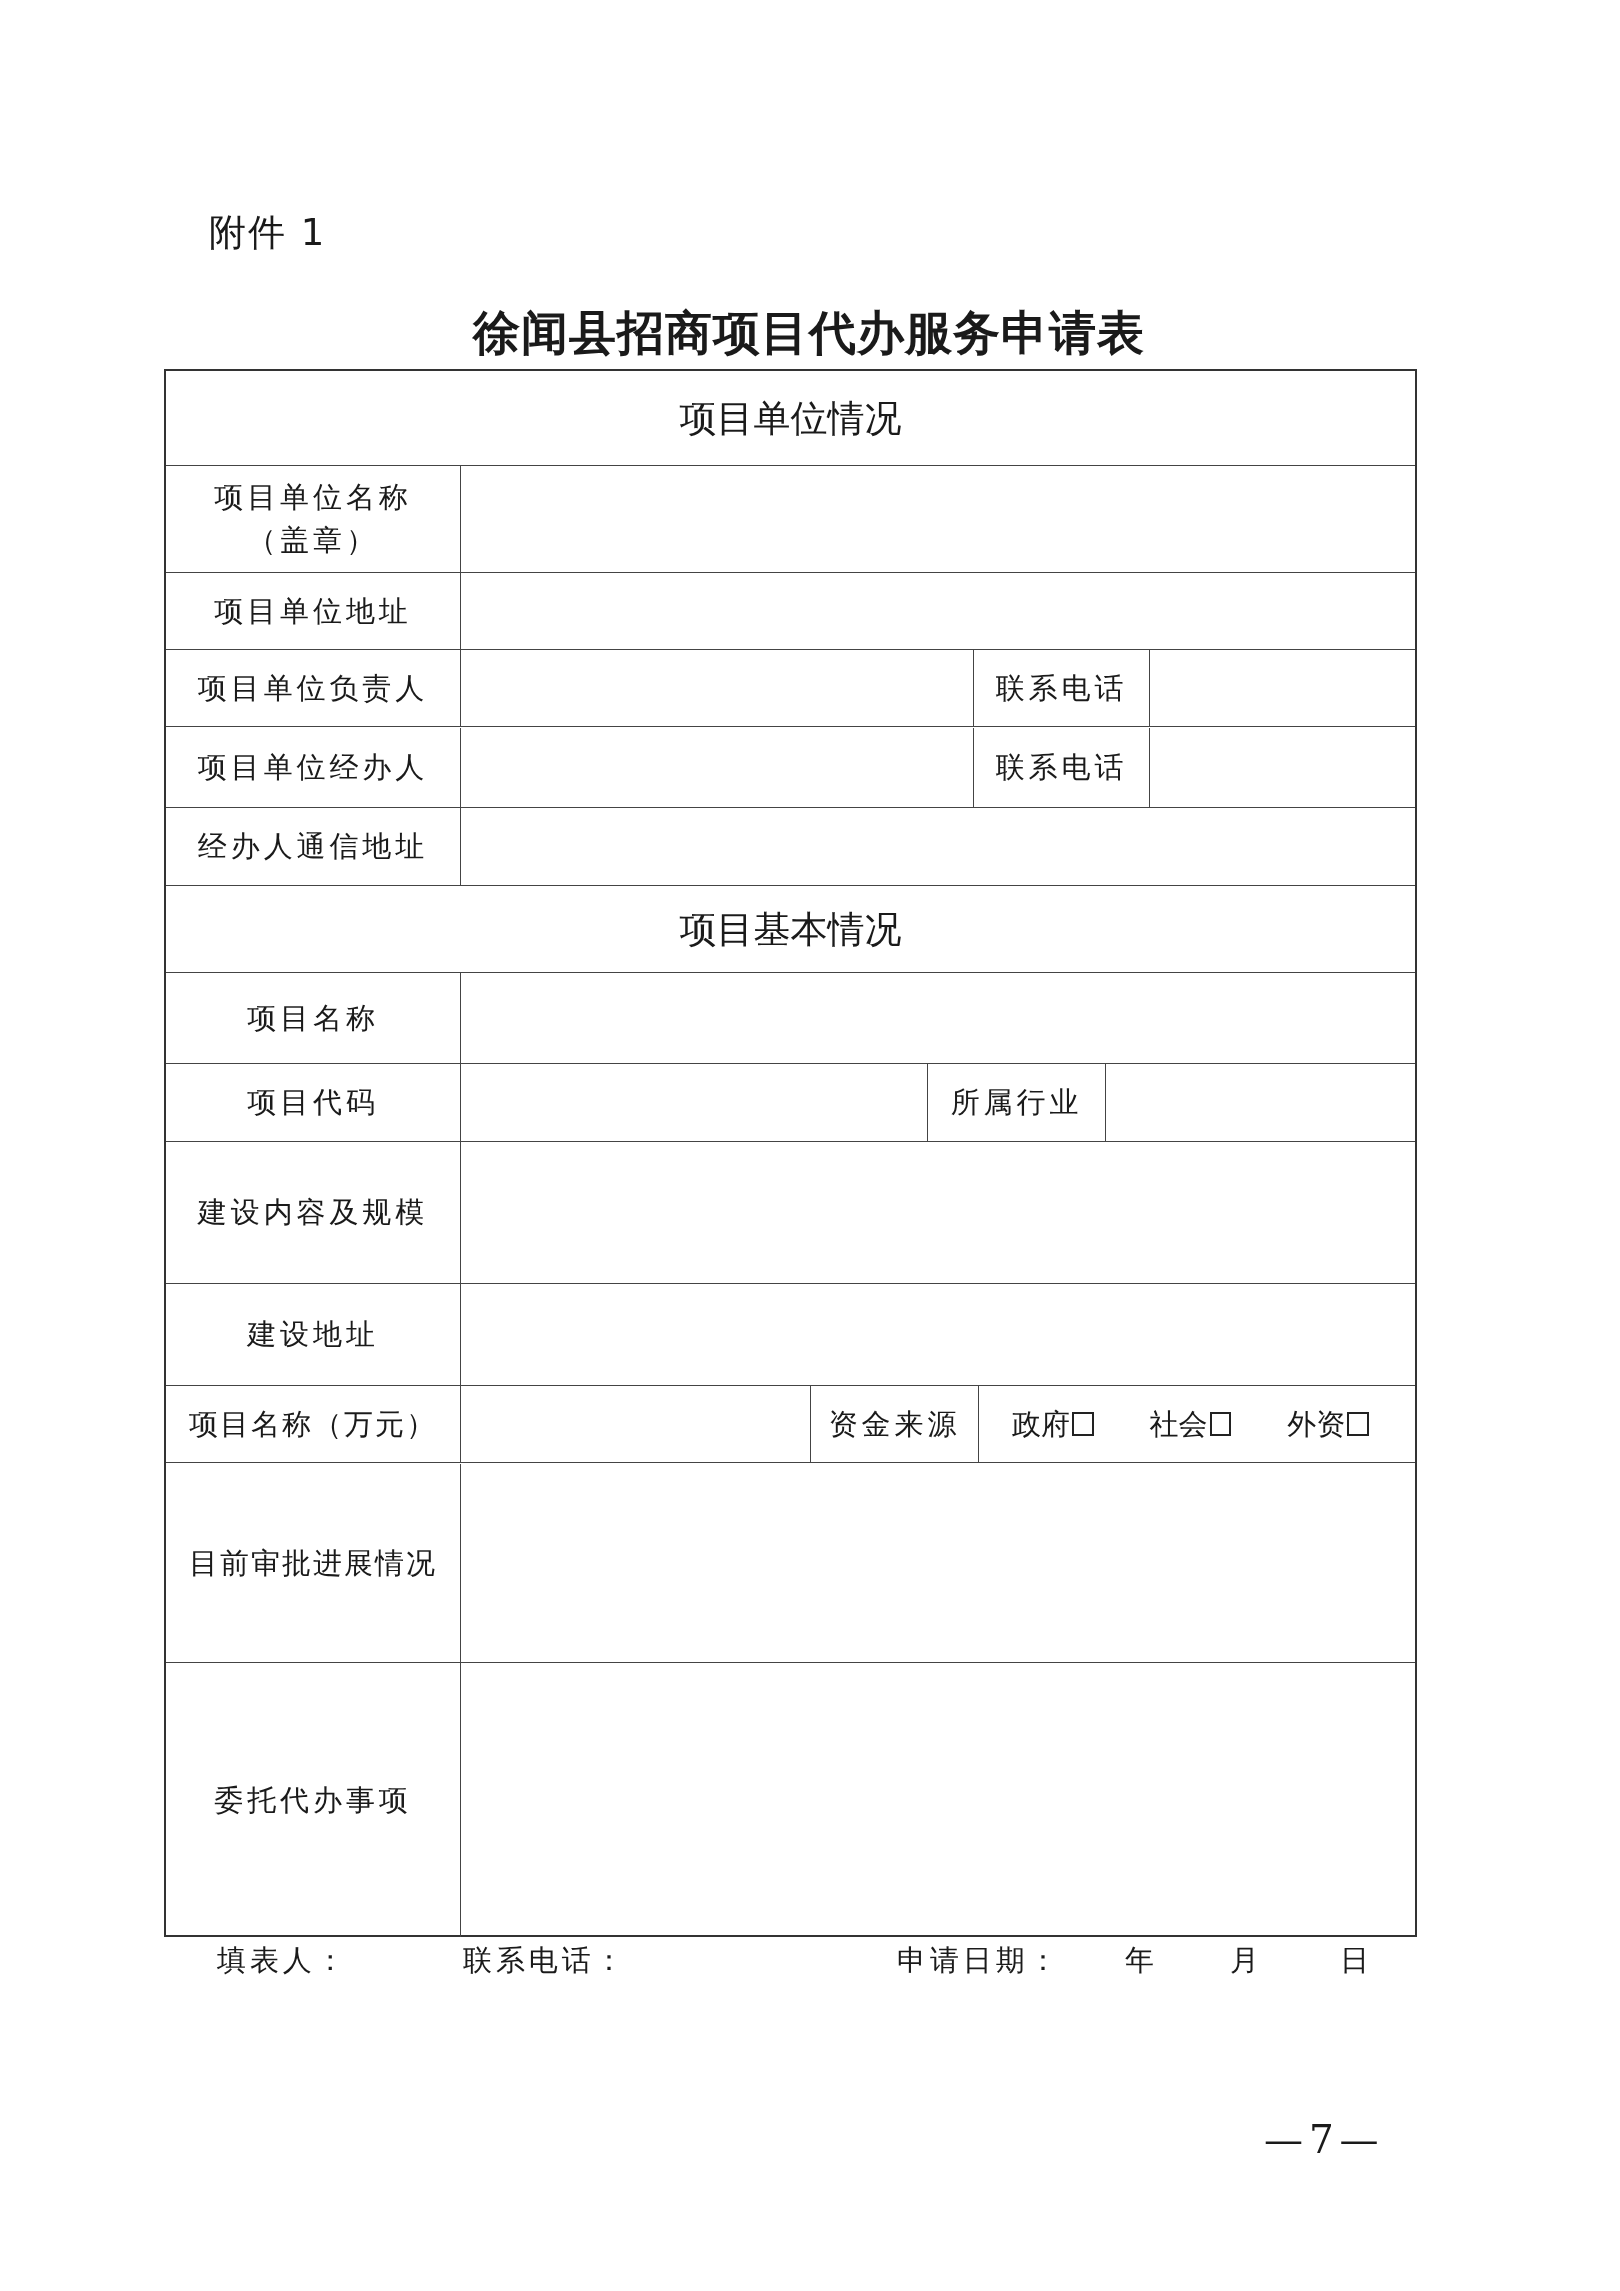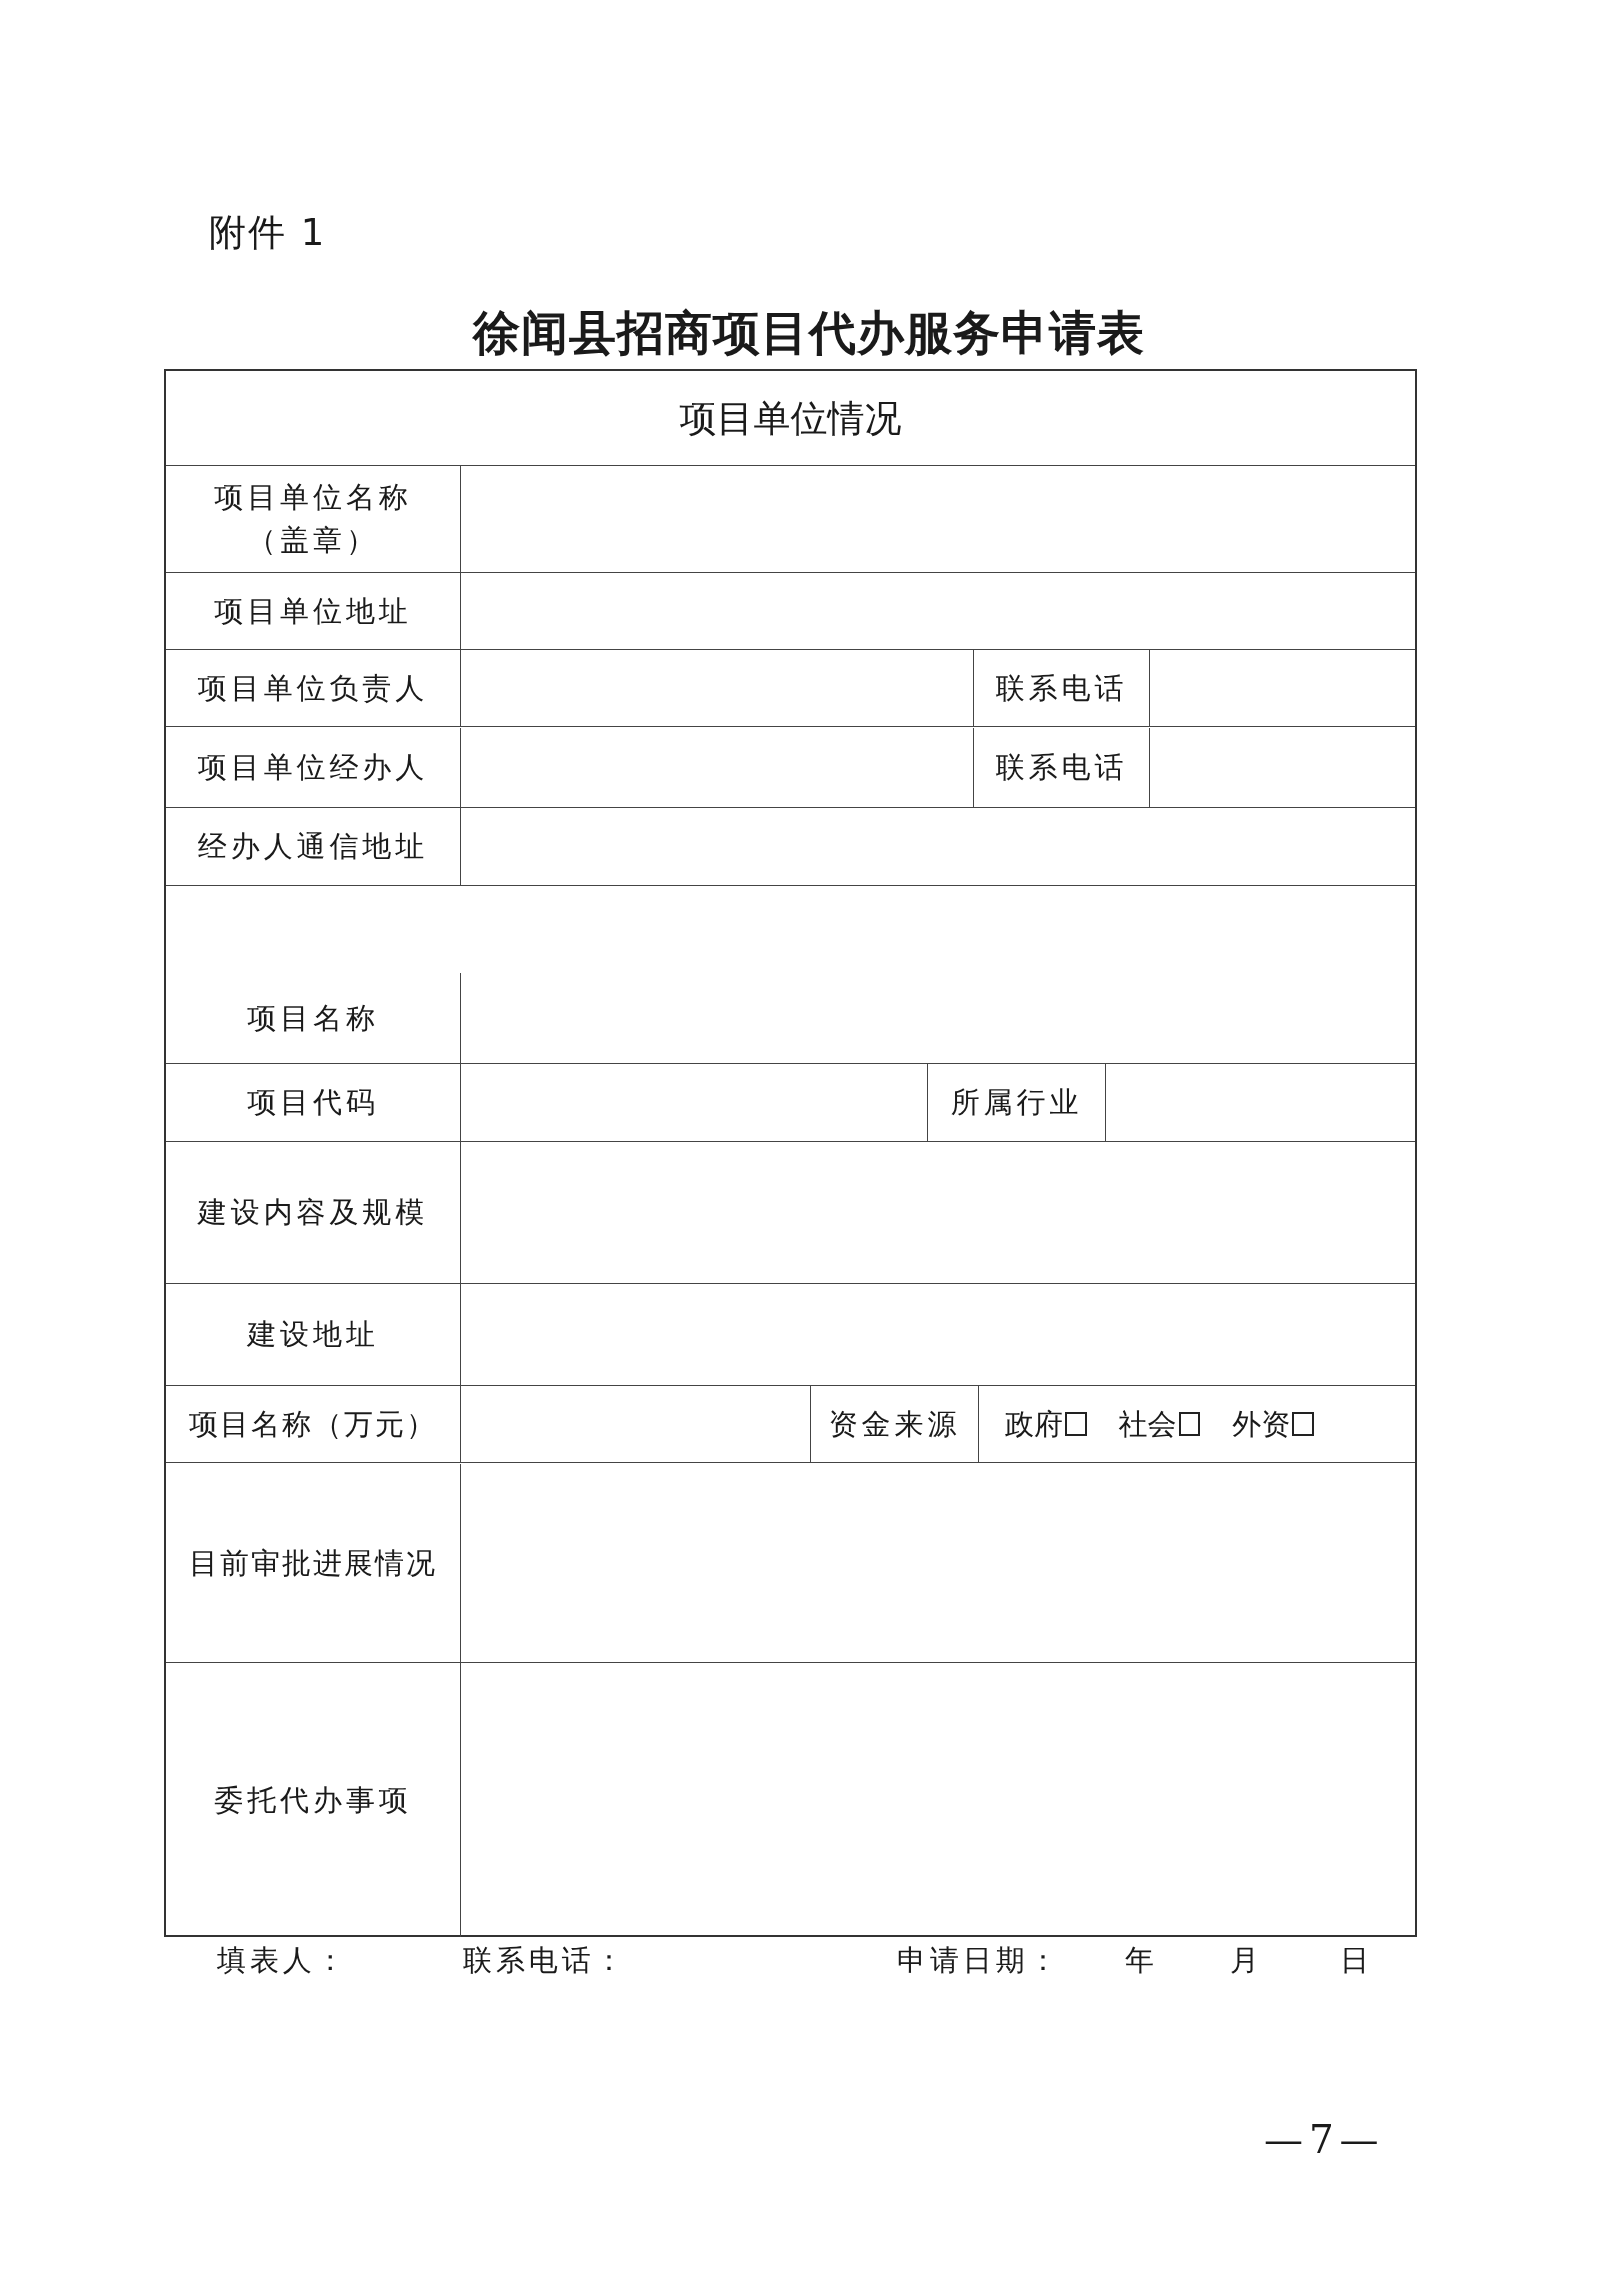--- a/index.html
+++ b/index.html
@@ -13,21 +13,21 @@
   .title-inner { display: inline-block; margin-left: -2px; }
 
   .tbl { position: absolute; left: 164px; top: 369px; width: 1253px; height: 1568px; border: 2px solid #333; box-sizing: border-box; }
   .row { position: absolute; left: 0; right: 0; border-bottom: 1.5px solid #444; box-sizing: border-box; }
   .row.last { border-bottom: none; }
   .cell { position: absolute; top: 0; bottom: 0; display: flex; align-items: center; justify-content: center; box-sizing: border-box; text-align: center; font-size: 29px; letter-spacing: 3.9px; line-height: 51px; }
   .cell.vline { border-left: 1.5px solid #444; }
   .section-head { font-size: 37px; letter-spacing: 0; font-weight: 500; }
   .label-col { left: 0; width: 294px; }
   .value-col { left: 294px; right: 0; }
-  .checkbox-group { justify-content: flex-start; padding-left: 26px; gap: 32px; letter-spacing: 0; font-size: 29px; }
+  .checkbox-group { justify-content: flex-start; padding-left: 33px; gap: 56px; letter-spacing: 0; font-size: 29px; }
   .cb-item { display: inline-flex; align-items: center; }
   .cb-box { display: inline-block; width: 21.6px; height: 23.5px; border: 2px solid #222; margin-left: 2px; box-sizing: border-box; }
   .footer-text { top: 1941px; font-size: 29px; letter-spacing: 3.9px; }
   .page-num { left: 1264px; top: 2117px; font-size: 39px; font-family: "DejaVu Serif", serif; letter-spacing: 5.9px; }
 </style>
 </head>
 <body>
 
 <div class="abs attach">附件 1</div>
 <div class="abs title"><span class="title-inner">徐闻县招商项目代办服务申请表</span></div>
@@ -63,20 +63,23 @@
     <div class="cell vline" style="left:294px;width:513px;"></div>
     <div class="cell vline" style="left:807px;width:176px;">联系电话</div>
     <div class="cell vline" style="left:983px;right:0;"></div>
   </div>
 
   <div class="row" style="top:437px;height:78px;">
     <div class="cell label-col">经办人通信地址</div>
     <div class="cell value-col vline"></div>
   </div>
 
+  <div class="row" style="top:516px;height:86px;">
+    <div class="cell section-head" style="left:0;right:0;">项目基本情况</div>
+  </div>
 
   <div class="row" style="top:602px;height:91px;">
     <div class="cell label-col">项目名称</div>
     <div class="cell value-col vline"></div>
   </div>
 
   <div class="row" style="top:693px;height:78px;">
     <div class="cell label-col">项目代码</div>
     <div class="cell vline" style="left:294px;width:467px;"></div>
     <div class="cell vline" style="left:761px;width:178px;text-align:center;">所属行业</div>

